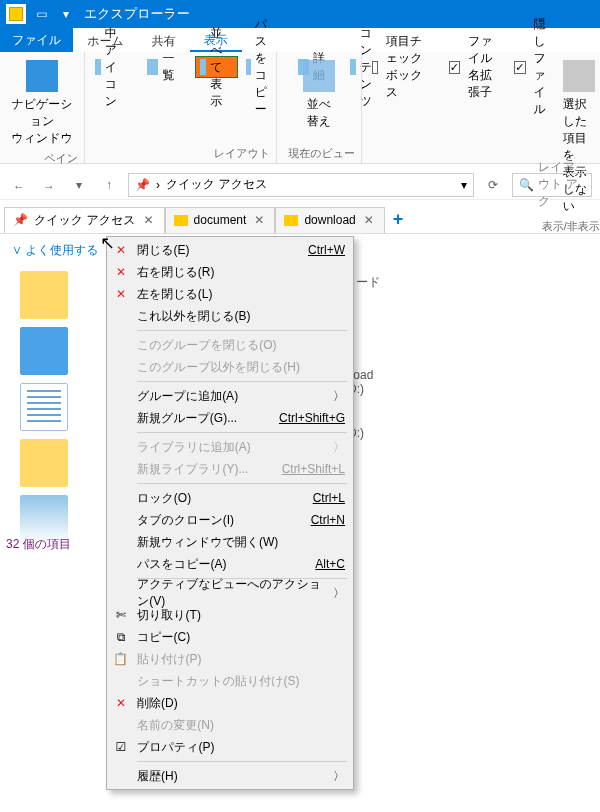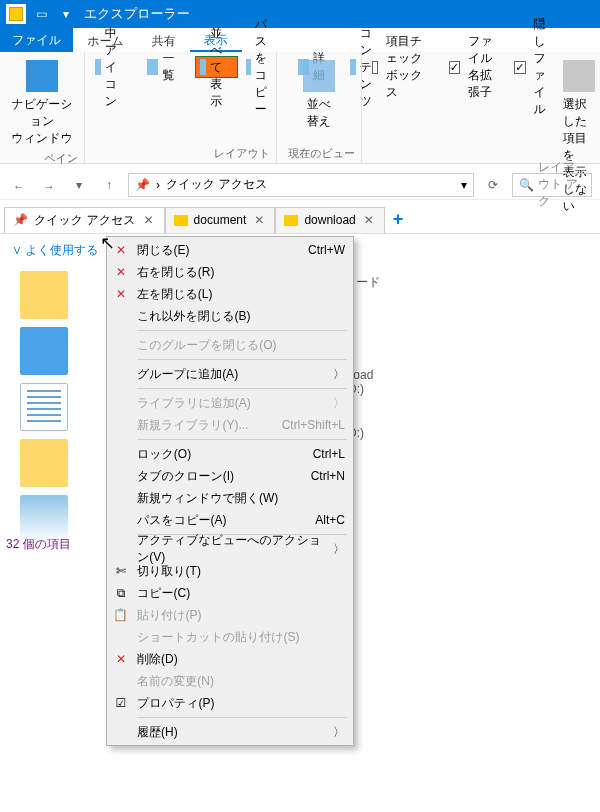--- a/index.html
+++ b/index.html
@@ -54,21 +54,21 @@
 .gicon.blue { background: #4aa3e8; }
 .gicon.doc { background: linear-gradient(#fff,#fff); border: 1px solid #9bc2e6; position: relative; }
 .gicon.doc::after { content: ""; position: absolute; inset: 6px; background: repeating-linear-gradient(#6aa2d8 0 2px, transparent 2px 6px); }
 .rhpeek { position: absolute; left: 344px; top: 40px; color: #555; display: flex; flex-direction: column; gap: 30px; }
 
 .status { position: absolute; left: 6px; top: 536px; color: #701a75; }
 
 .ctxmenu { position: absolute; left: 106px; top: 236px; width: 248px; background: #f0f0f0; border: 1px solid #b0b0b0; box-shadow: 4px 4px 6px rgba(0,0,0,.25); padding: 2px 0; z-index: 50; }
 .ctx-item { height: 22px; display: flex; align-items: center; padding: 0 8px 0 30px; position: relative; color: #000; }
 .ctx-item.disabled { color: #a0a0a0; }
-.ctx-item .accel { margin-left: auto; color: #000; }
+.ctx-item .accel { margin-left: auto; color: #000; text-decoration: underline; }
 .ctx-item.disabled .accel { color: #a0a0a0; }
 .ctx-item .sub { margin-left: auto; }
 .ctx-item .ic { position: absolute; left: 6px; width: 16px; text-align: center; }
 .ctx-sep { height: 1px; background: #d0d0d0; margin: 3px 6px 3px 30px; }
 
 .cursor { position: absolute; left: 100px; top: 232px; font-size: 18px; color: #000; z-index: 60; pointer-events: none; }
 </style>
 </head>
 <body>
 
@@ -162,20 +162,21 @@
             <span class="chk on"></span>
             <span>隠しファイル</span>
           </div>
       </div>
       <div class="rib-btn-lg" style="width:80px;">
         <div class="glyph" style="background:#bbb;"></div>
         <span style="white-space:pre-line; text-align:left;">選択した項目を
 表示しない</span>
       </div>
     </div>
+    <div class="rib-group-label">表示/非表示</div>
   </div>
 </div>
 
 <div class="addrbar">
   <div class="navbtn">←</div>
   <div class="navbtn">→</div>
   <div class="navbtn">▾</div>
   <div class="navbtn">↑</div>
   <div class="addrbox">
     <span class="pin">📌</span>
@@ -253,25 +254,32 @@
       <span class="ic" style="color: rgb(221, 34, 34);">✕</span>
       <span>左を閉じる(L)</span>
     </div>
     <div class="ctx-item">
       <span>これ以外を閉じる(B)</span>
     </div>
     <div class="ctx-sep"></div>
     <div class="ctx-item disabled">
       <span>このグループを閉じる(O)</span>
     </div>
+    <div class="ctx-item disabled">
+      <span>このグループ以外を閉じる(H)</span>
+    </div>
     <div class="ctx-sep"></div>
     <div class="ctx-item">
       <span>グループに追加(A)</span>
       <span class="sub">〉</span>
     </div>
+    <div class="ctx-item">
+      <span>新規グループ(G)...</span>
+      <span class="accel">Ctrl+Shift+G</span>
+    </div>
     <div class="ctx-sep"></div>
     <div class="ctx-item disabled">
       <span>ライブラリに追加(A)</span>
       <span class="sub">〉</span>
     </div>
     <div class="ctx-item disabled">
       <span>新規ライブラリ(Y)...</span>
       <span class="accel">Ctrl+Shift+L</span>
     </div>
     <div class="ctx-sep"></div>

